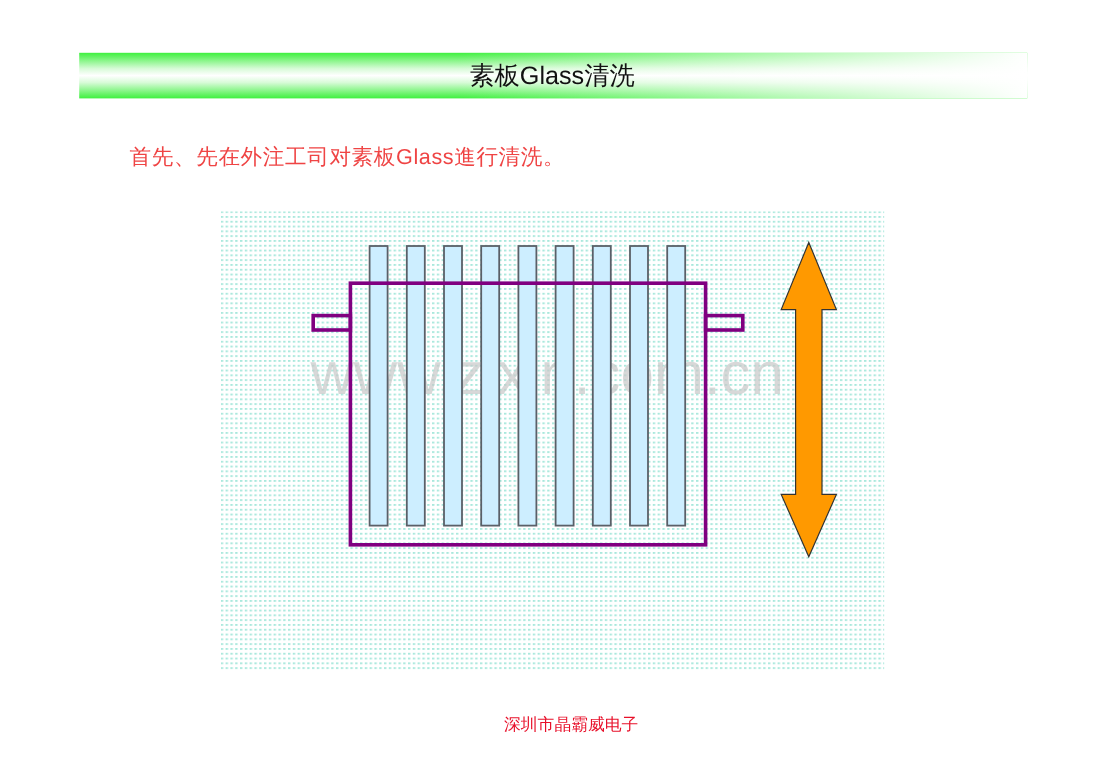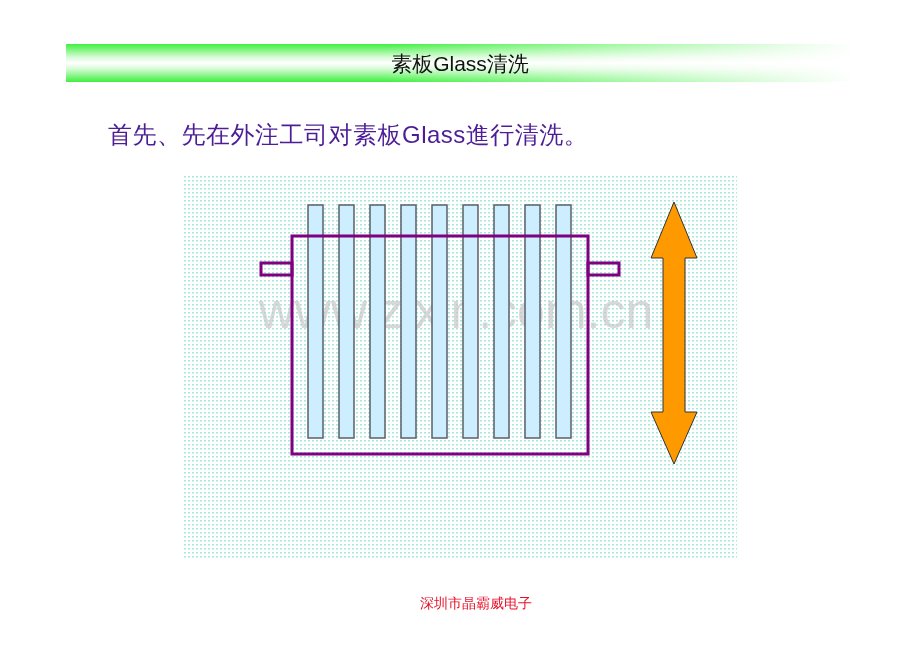--- a/index.html
+++ b/index.html
@@ -4,21 +4,21 @@
 <style>
   html, body { margin:0; padding:0; background:#ffffff; }
   body { width:920px; height:651px; position:relative; overflow:hidden;
          font-family:"DejaVu Sans","Liberation Sans",sans-serif; }
   .title-bar { position:absolute; left:66px; top:44px; width:790px; height:38px;
     background:
       linear-gradient(to right, rgba(255,255,255,0) 0%, rgba(255,255,255,0) 40%, rgba(255,255,255,0.6) 75%, #ffffff 100%),
       linear-gradient(to bottom, #3ef03e 0%, #d8fbd8 35%, #ffffff 50%, #d8fbd8 65%, #3ef03e 100%); }
   .title-text { position:absolute; left:0; right:0; top:44px; height:38px; line-height:40px;
     text-align:center; font-size:21px; color:#111; font-family:"Liberation Sans",sans-serif; }
-  .intro { position:absolute; left:108px; top:119px; font-size:24px; color:#4c1d95;
+  .intro { position:absolute; left:108px; top:119px; font-size:18px; color:#ef4444;
     font-family:"Liberation Sans",sans-serif; letter-spacing:0.5px; }
   .diagram { position:absolute; left:184px; top:176px; width:553px; height:383px; }
   .footer { position:absolute; left:0; right:0; top:595px; text-align:center; font-size:14px;
     color:#e8102a; font-family:"DejaVu Serif",serif;padding-left:32px; }
 </style>
 </head>
 <body>
 
 <div class="title-bar"></div>
 <div class="title-text">素板Glass清洗</div>

